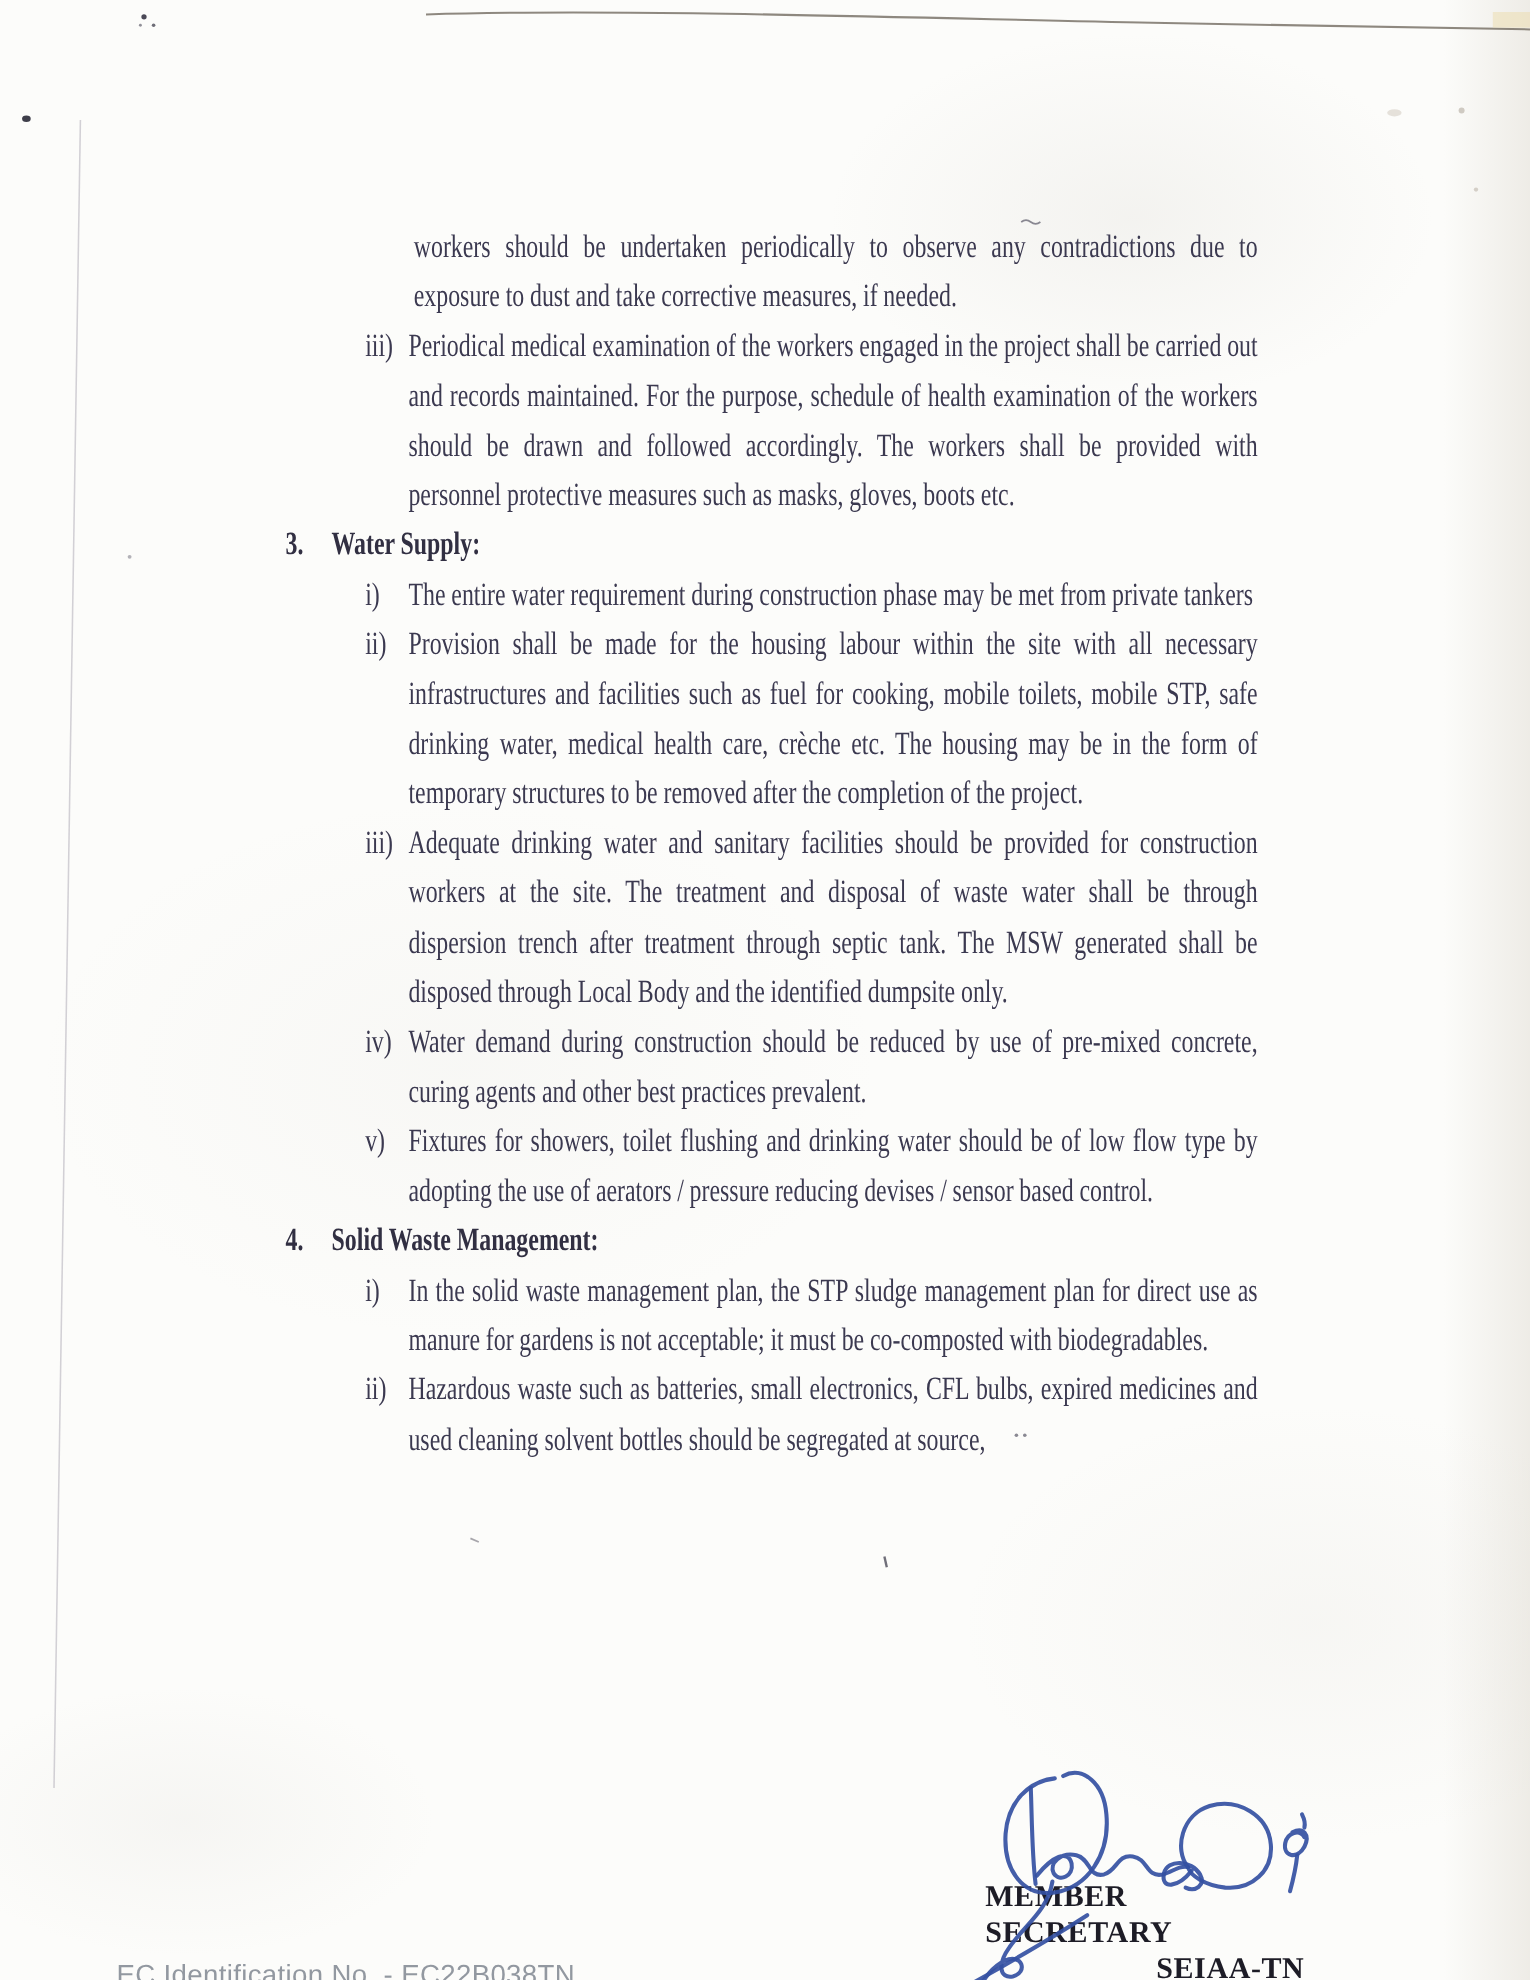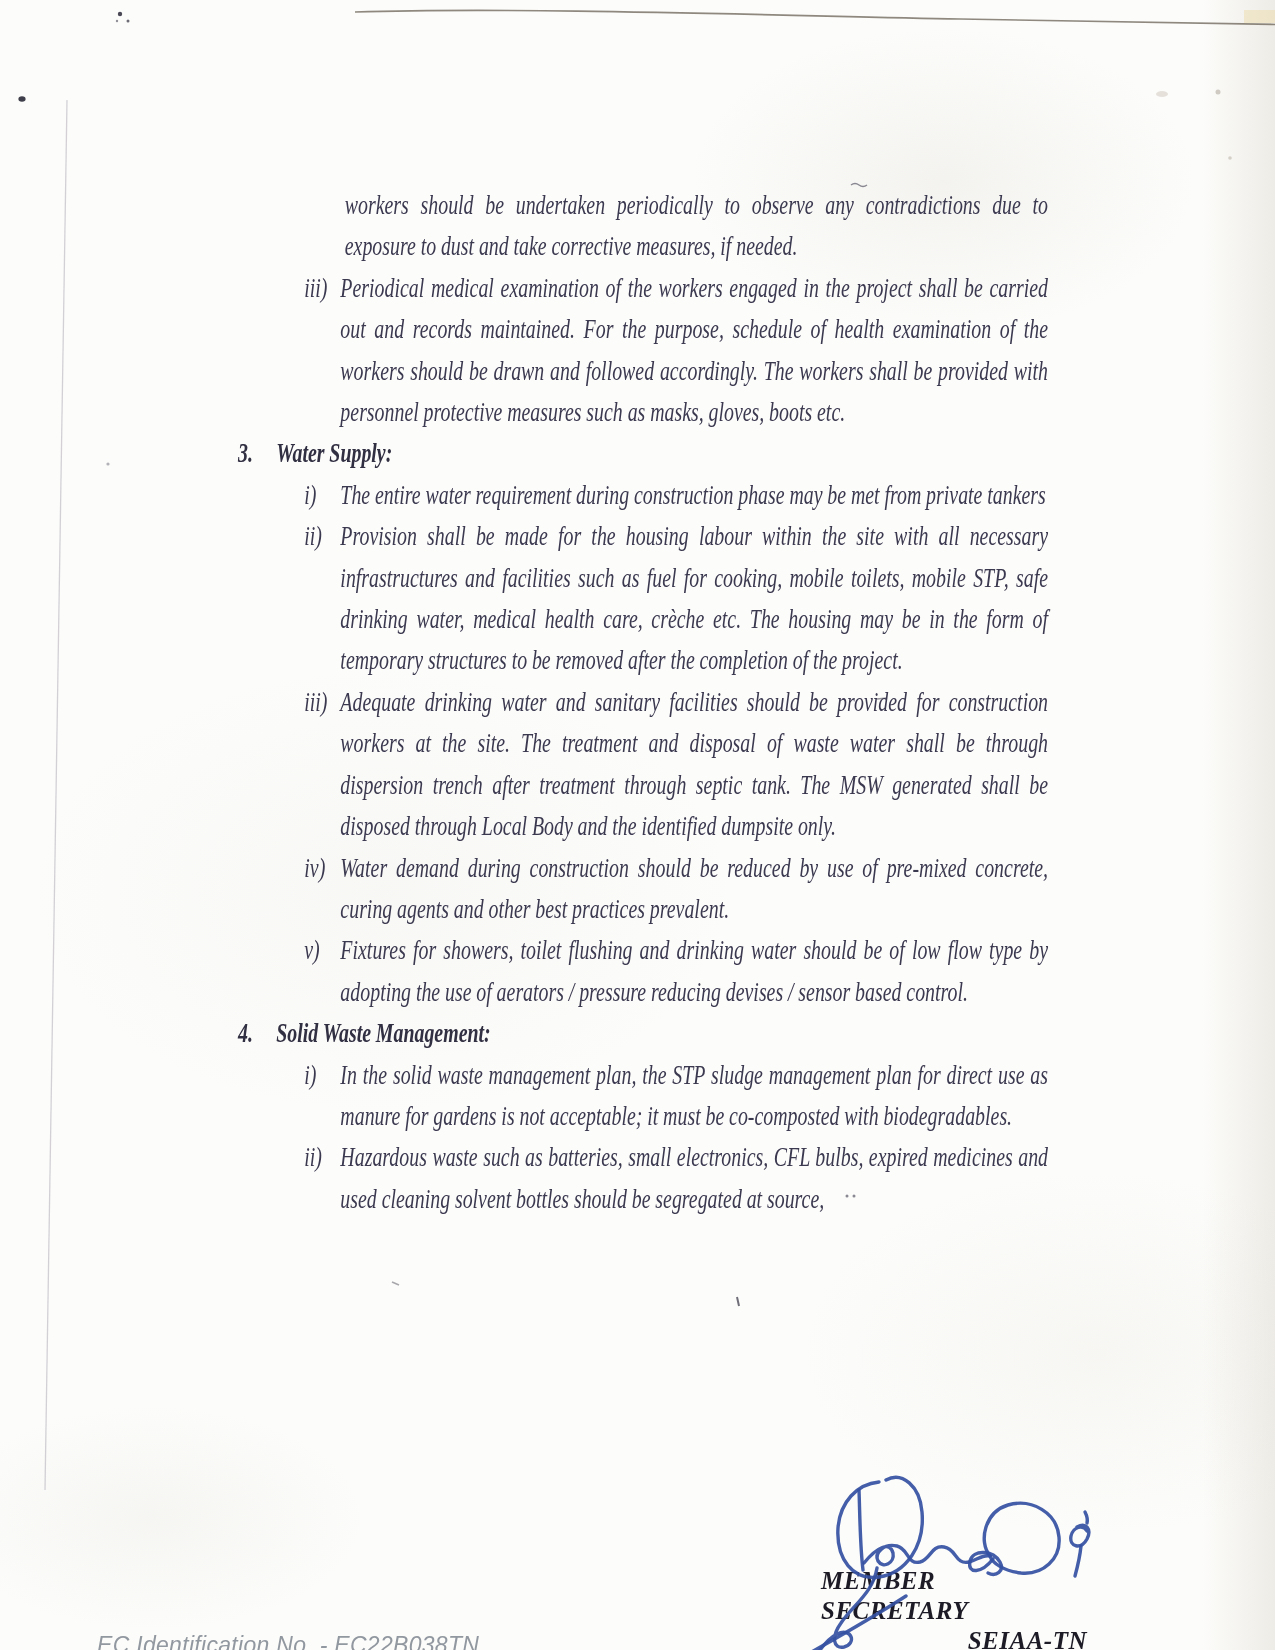--- a/index.html
+++ b/index.html
@@ -1,20 +1,19 @@
 <!DOCTYPE html>
 <html><head>
 <meta charset="utf-8">
 <style>
   html,body { margin:0; padding:0; background:#e9e9e9; }
   .page {
     position:relative; width:1275px; height:1650px;
     background:#fcfcfa; overflow:hidden;
     font-family:"Liberation Serif","DejaVu Serif",serif;
-    font-style:italic;
   }
   
   .page::before {
     content:""; position:absolute; inset:0; z-index:0; pointer-events:none;
     background:
       radial-gradient(360px 220px at 74% 11%, rgba(198,194,186,.16), rgba(198,194,186,0) 70%),
       radial-gradient(500px 320px at 30% 54%, rgba(205,202,196,.09), rgba(205,202,196,0) 70%),
       radial-gradient(420px 260px at 86% 82%, rgba(208,204,196,.12), rgba(208,204,196,0) 70%),
       radial-gradient(300px 160px at 12% 92%, rgba(200,197,190,.12), rgba(200,197,190,0) 70%);
   }

